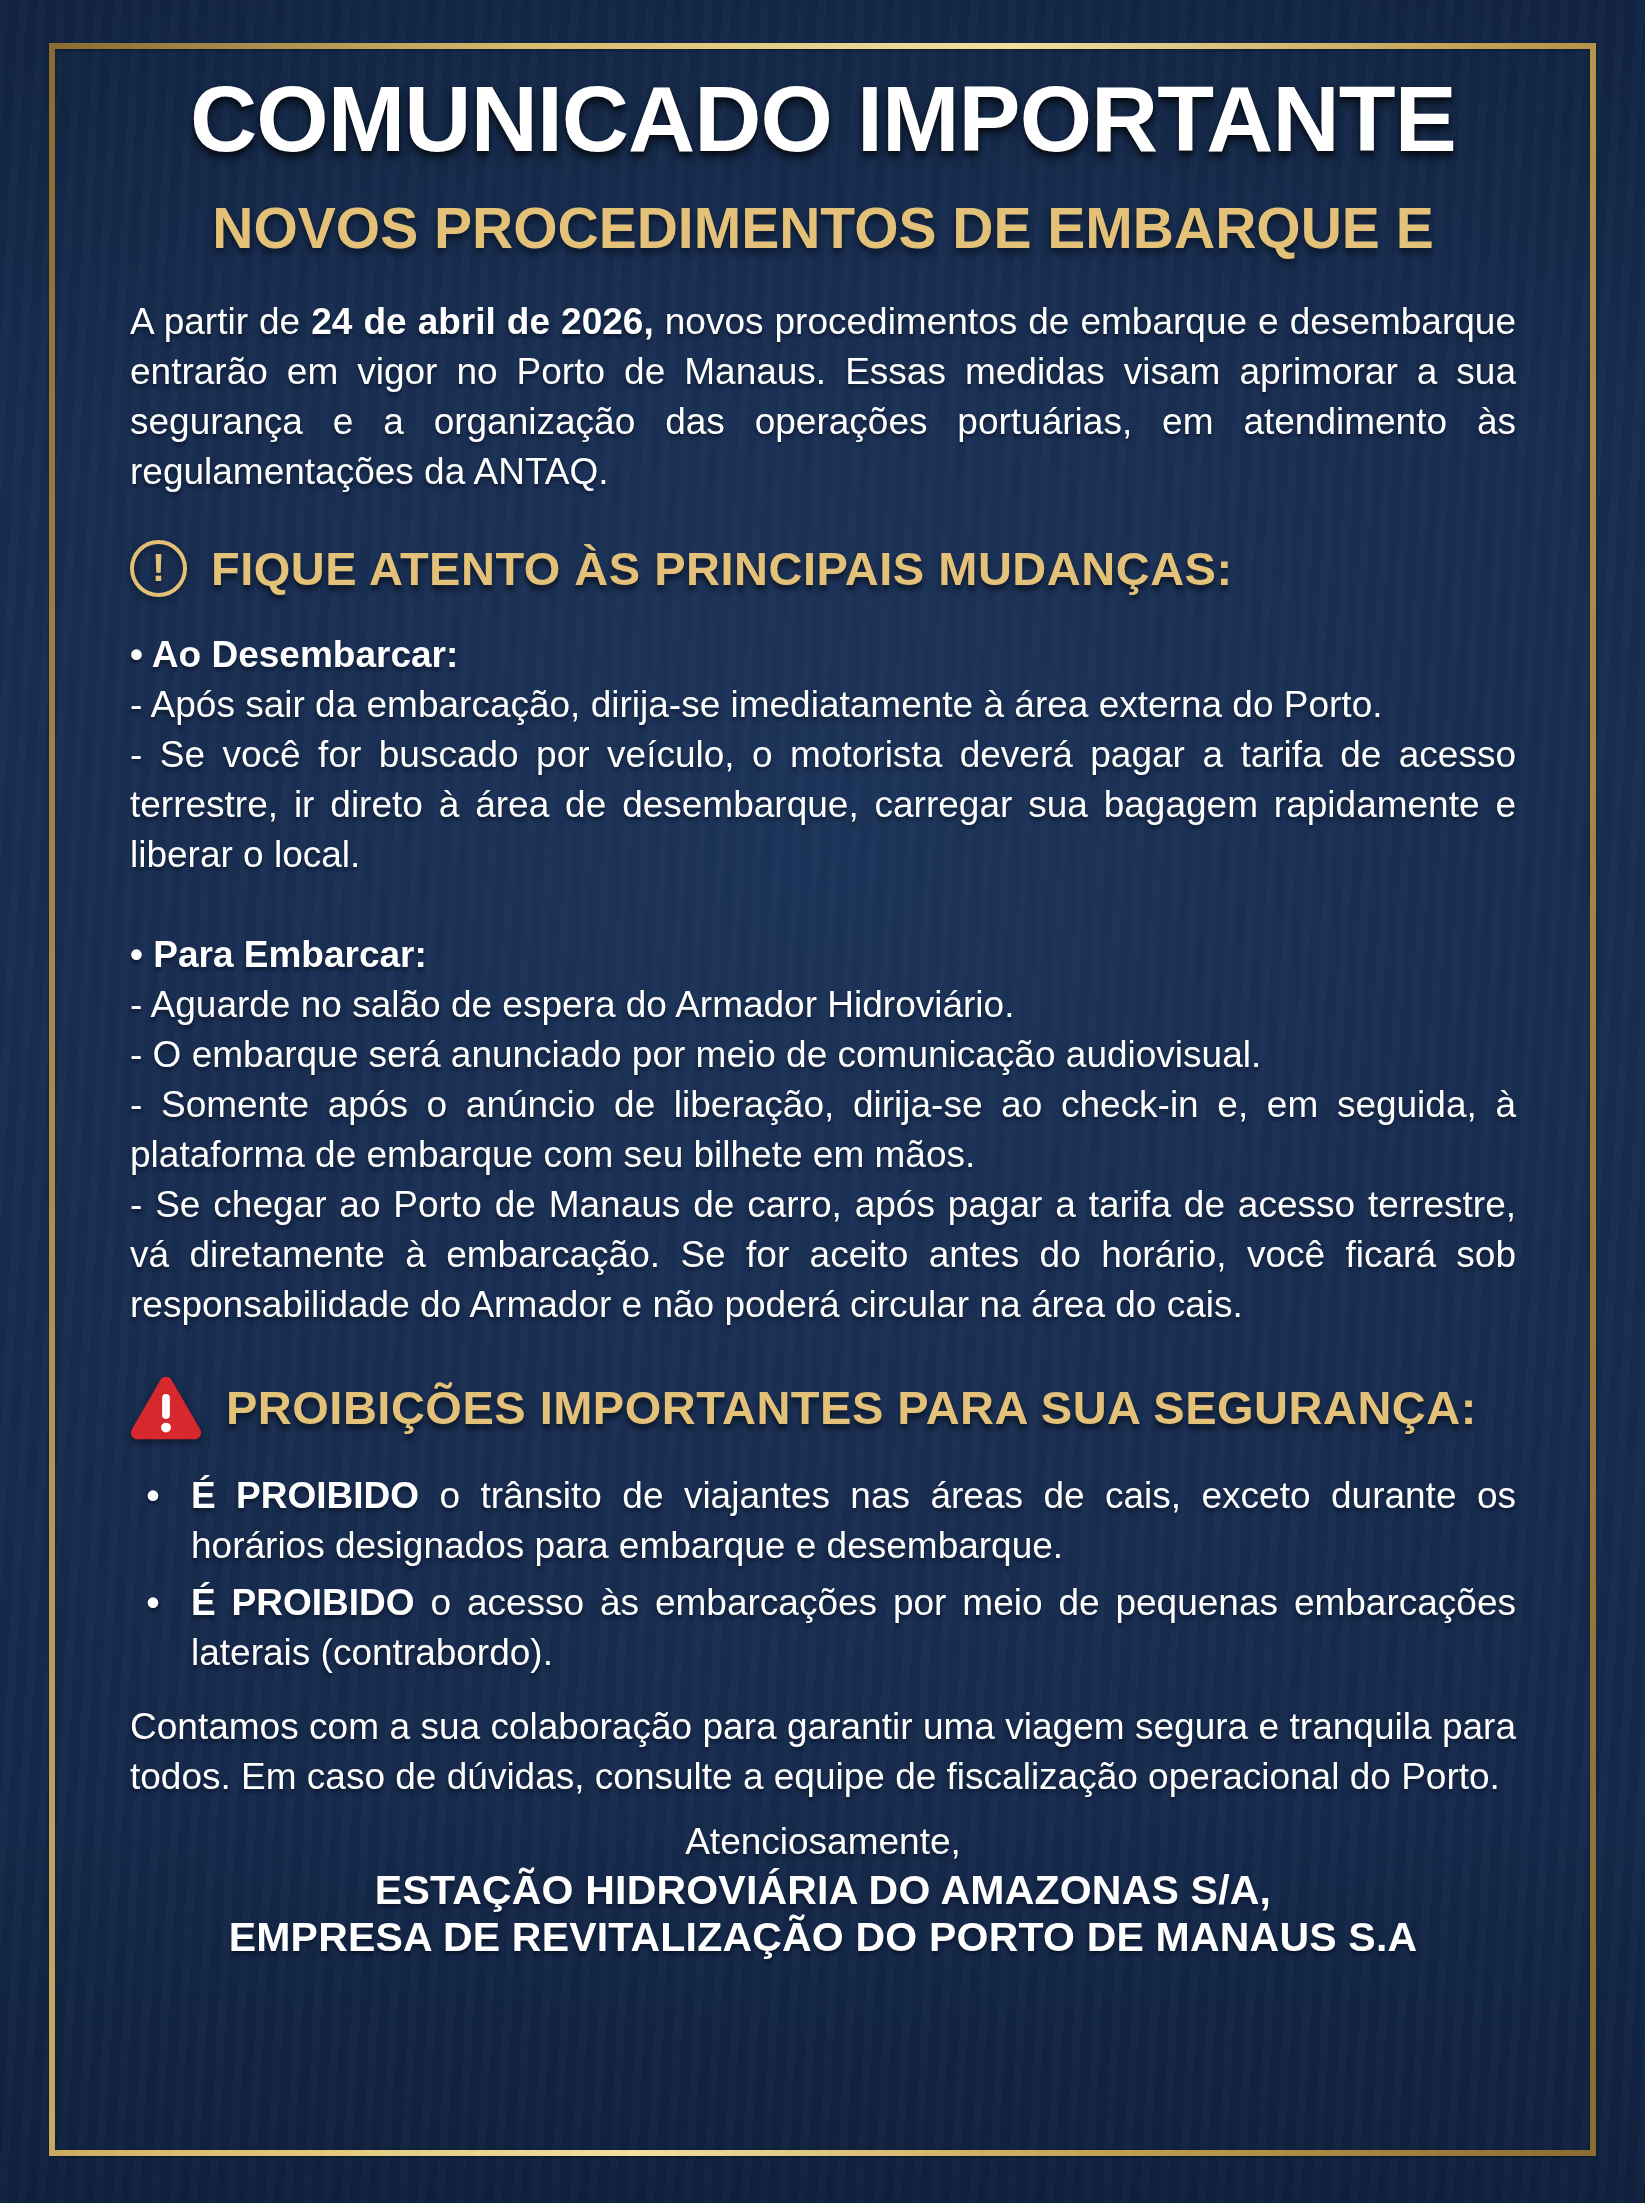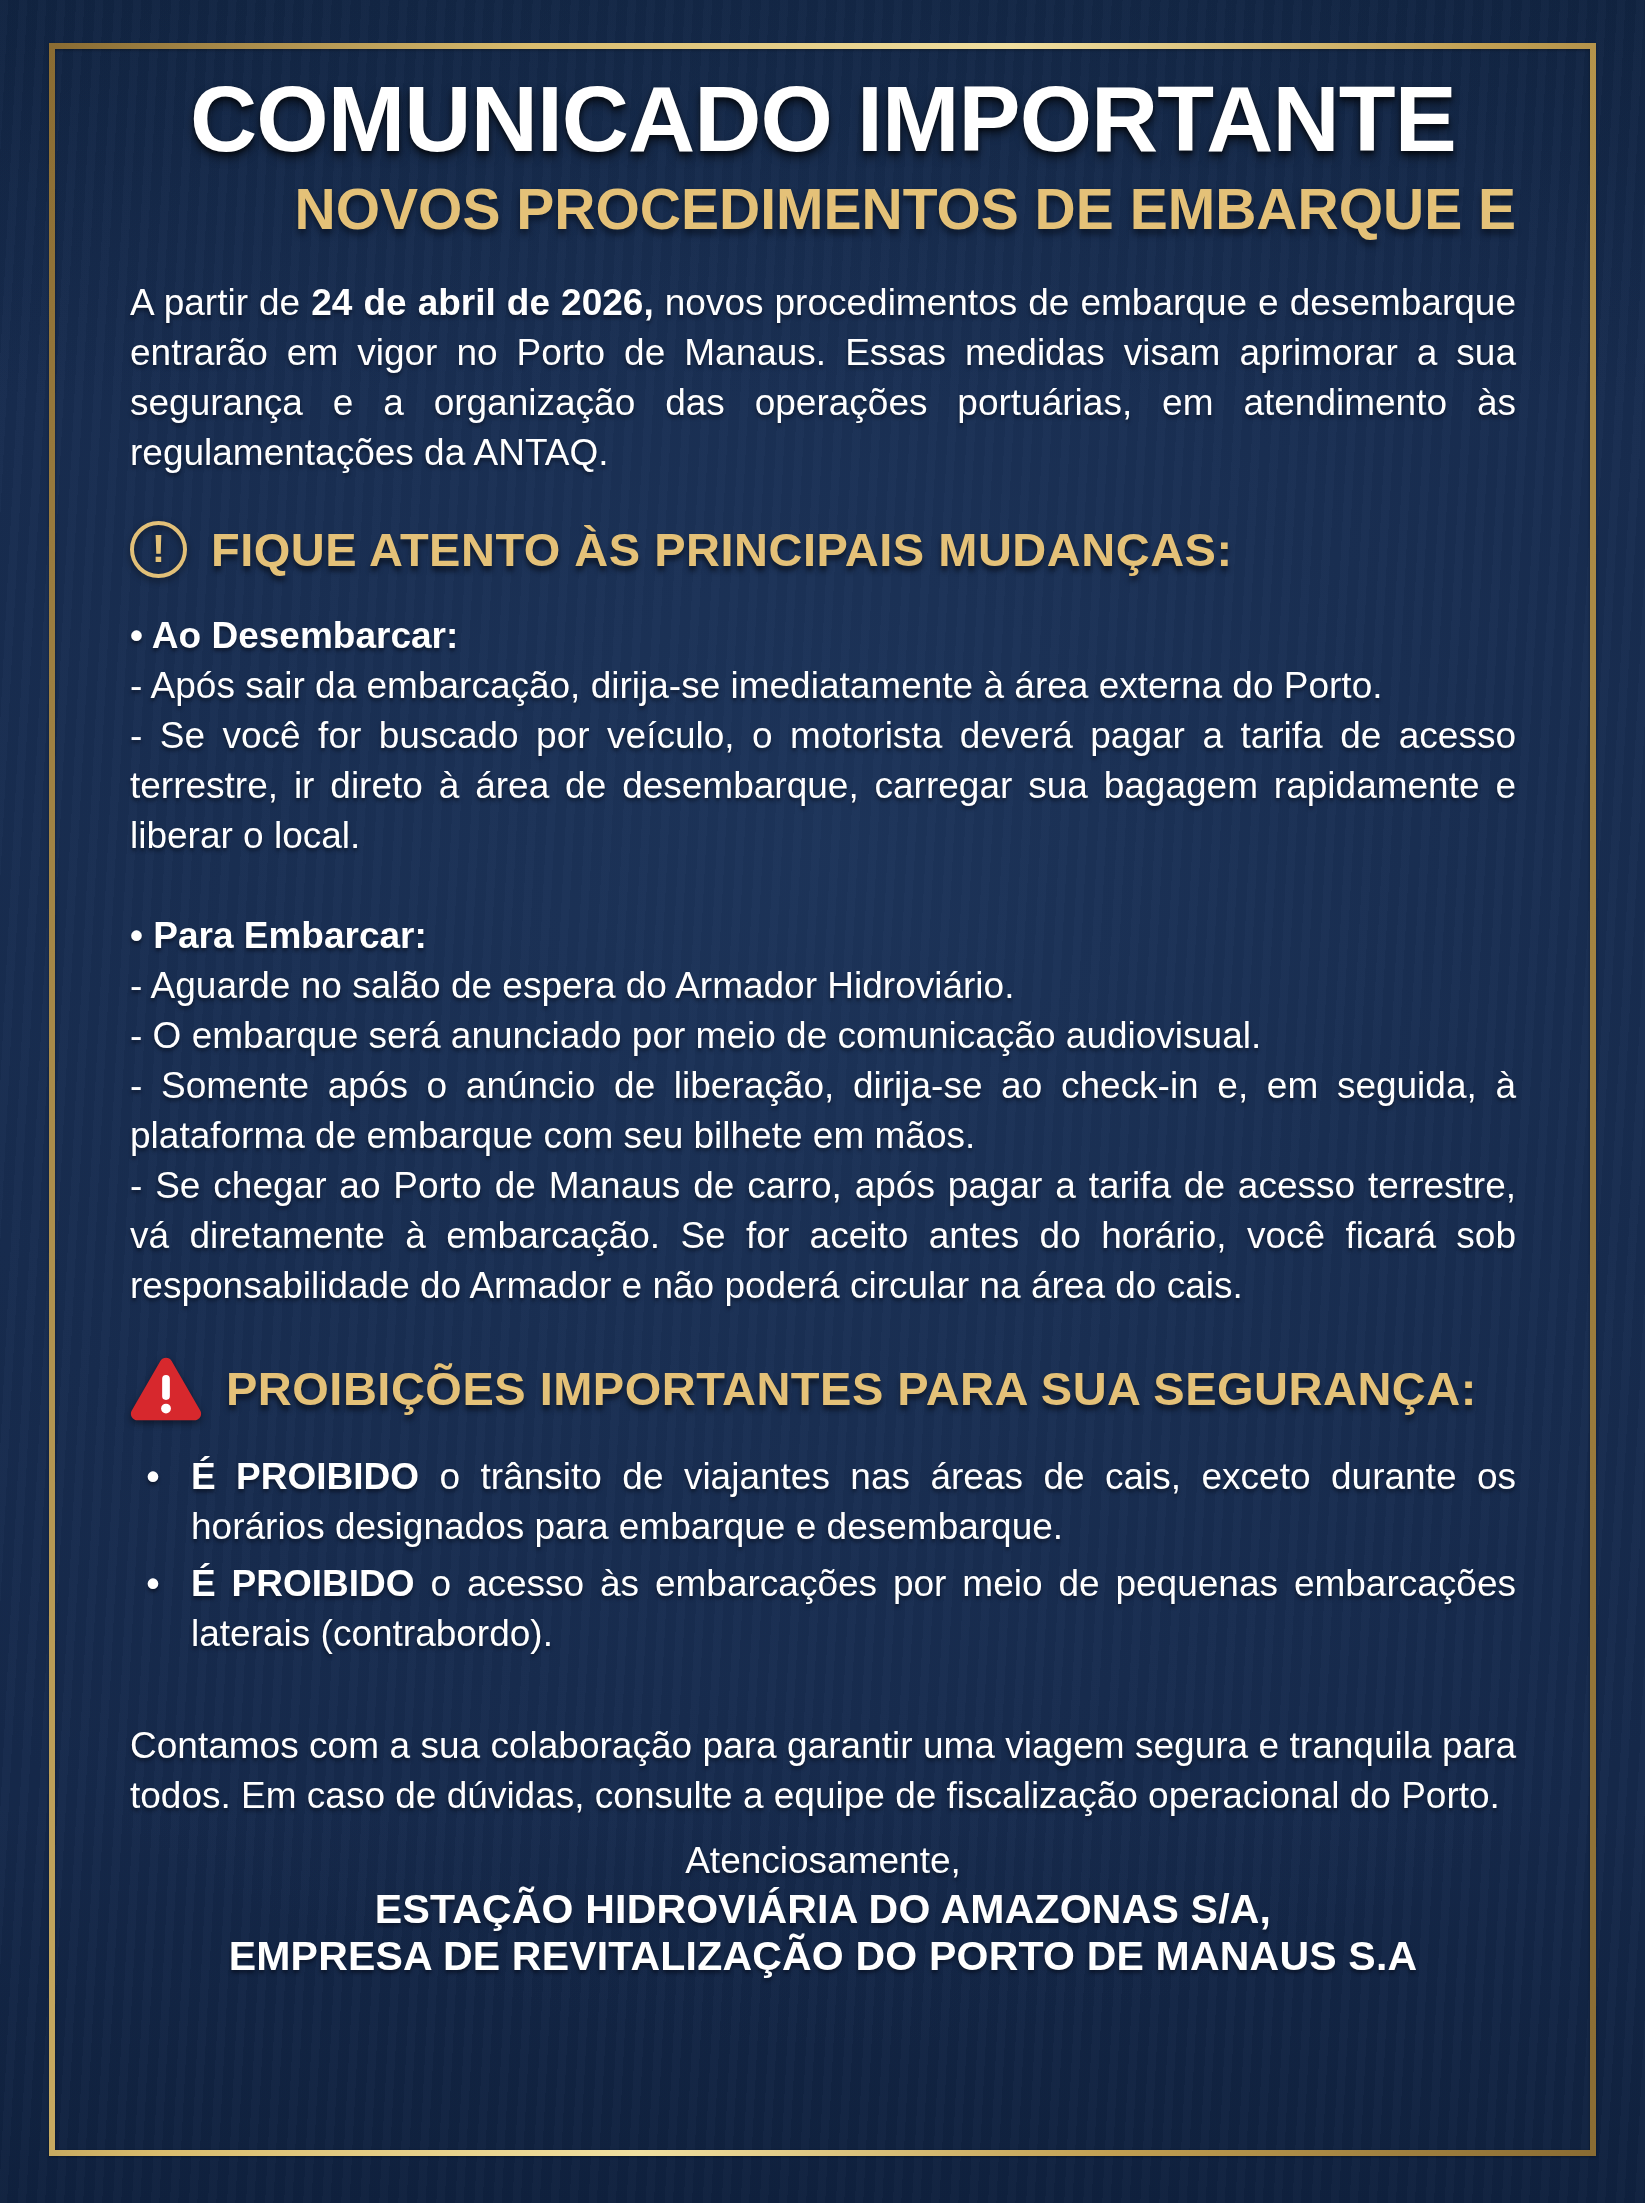--- a/index.html
+++ b/index.html
@@ -24,21 +24,21 @@
     filter:drop-shadow(0 1.8px 1.8px rgba(0,0,0,0.35));
   }
   .content{position:relative;padding:68px 130px 0 130px;box-sizing:border-box;}
   h1,h2,h3,p{margin:0;}
   .title{
     font-size:93px;line-height:103px;font-weight:bold;
     text-align:center;letter-spacing:-0.9px;color:#ffffff;
     text-shadow:0 6.4px 9.2px rgba(0,0,0,0.55),0 2.8px 3.7px rgba(0,0,0,0.45);
   }
   .subtitle{
-    margin-top:6px;text-align:right;font-weight:bold;
+    margin-top:25px;text-align:center;font-weight:bold;
     font-size:57px;line-height:64px;color:#e4c178;
     text-shadow:0 4.6px 6.4px rgba(4,10,22,0.6);
   }
   .subtitle span{display:block;}
   .body{
     font-size:37px;line-height:50px;
     text-shadow:0 2.8px 3.7px rgba(4,10,22,0.55);
   }
   .jus{text-align:justify;}
   .intro{margin-top:37px;}
@@ -62,21 +62,21 @@
     transform:translateY(-0.9px);
   }
   .tri-icon{flex:0 0 auto;width:72px;height:64px;filter:drop-shadow(0 3.7px 3.7px rgba(0,0,0,0.45));}
   .group-label{font-weight:bold;}
   .label-disembark{margin-top:27.5px;}
   .label-embark{margin-top:50px;}
   .prohib-list{margin-top:29px;}
   .prohib-item{position:relative;padding-left:61px;}
   .prohib-item + .prohib-item{margin-top:7.3px;}
   .prohib-item .pbullet{position:absolute;left:16.5px;top:0;font-weight:bold;}
-  .closing{margin-top:62px;}
+  .closing{margin-top:24px;}
   .center{text-align:center;}
   .salutation{margin-top:15px;font-size:37px;line-height:50px;}
   .sig{font-size:41px;line-height:47px;font-weight:bold;letter-spacing:0.2px;}
   b{font-weight:bold;}
 </style>
 </head>
 <body>
 
 <div class="poster">
   <div class="frame"></div>

